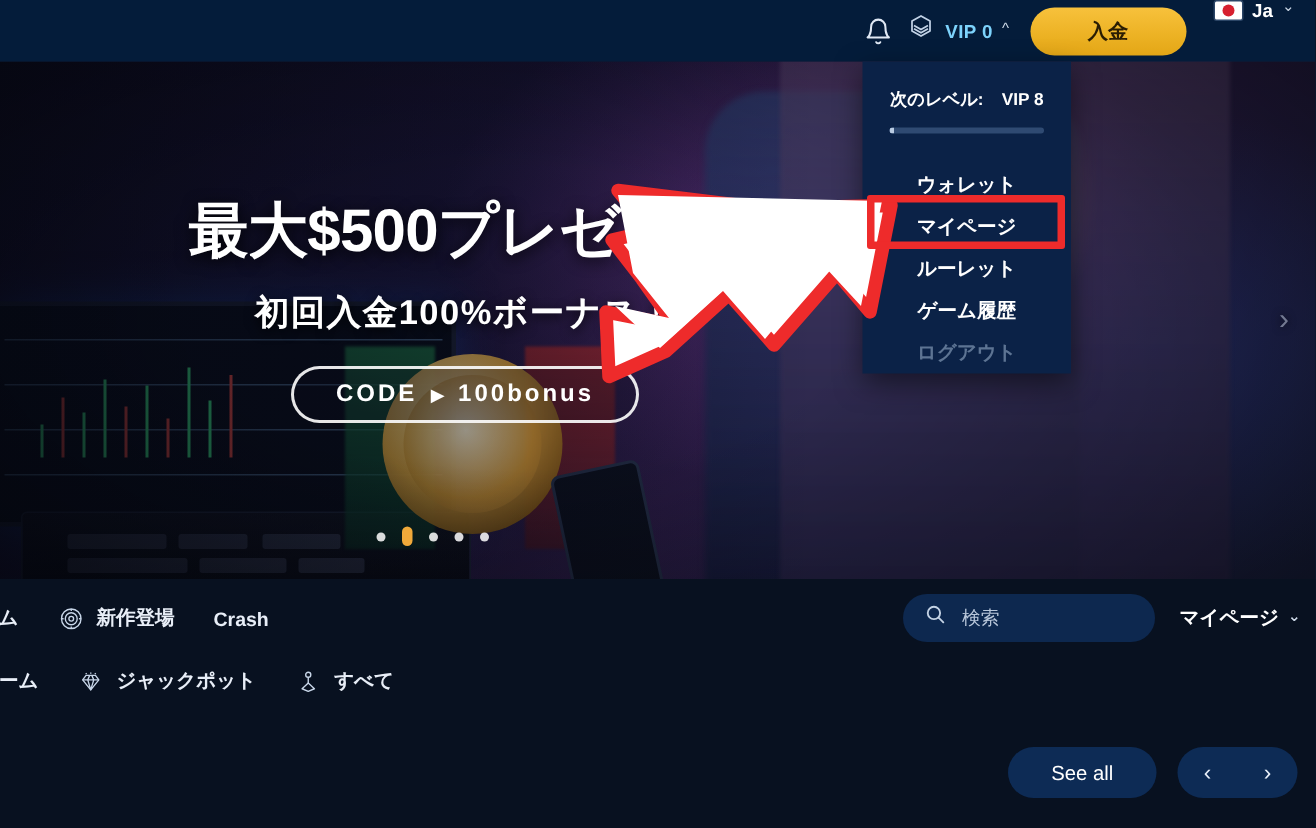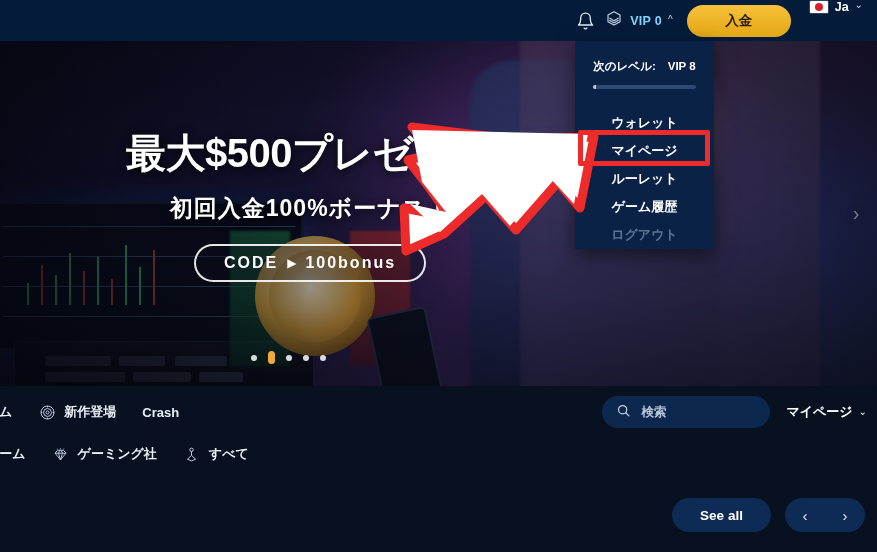--- a/index.html
+++ b/index.html
@@ -217,37 +217,37 @@
 
   .nav-right {
     position:absolute; right:10px; top:10px; display:flex; align-items:center; gap:16px;
   }
   .search-box {
     width:168px; height:32px; border-radius:16px; background:#0d284f;
     display:flex; align-items:center; gap:10px; padding: 0 14px; cursor:text;
   }
   .search-input {
     background:transparent; border:none; outline:none; color:#ef4444;
-    font-size:12.5px; font-weight:bold; width:100%;
+    font-size:12.5px; font-weight:normal; width:100%;
     font-family:"Liberation Sans","DejaVu Sans",sans-serif;
   }
   .search-input::placeholder { color:#b9c7da; opacity:1; }
   .provider-sel {
     display:flex; align-items:center; gap:6px; color:#ffffff; font-size:13px;
     font-weight:bold; cursor:pointer; white-space:nowrap;
   }
 
   
   .bottombar {
     position:absolute; left:0; top:486px; width:877px; height:66px; background:#081120;
   }
   .bb-right { position:absolute; right:12px; top:12px; display:flex; align-items:center; gap:14px; }
   .see-all {
     background:#0d2b55; color:#ffffff; border:none; border-radius:18px;
-    height:34px; width:99px; font-size:13.5px; font-weight:bold; cursor:pointer;
+    height:34px; width:99px; font-size:13.5px; font-weight:normal; cursor:pointer;
     font-family:"Liberation Sans","DejaVu Sans",sans-serif;
   }
   .arrow-group {
     background:#0d2b55; border-radius:18px; height:34px; width:80px;
     display:flex; align-items:center; justify-content:space-around;
   }
   .arrow-btn {
     color:#e9f0fa; font-size:15px; cursor:pointer; width:34px; height:34px;
     display:flex; align-items:center; justify-content:center;
   }
@@ -401,21 +401,21 @@
         <span>ゲーム</span>
       </div>
       <div class="nav-item">
         <span class="ico">
           <svg width="17" height="17" viewBox="0 0 24 24" fill="none" stroke="#c8d6e8" stroke-width="1.3" stroke-linejoin="round">
             <path d="M4.4 10.2 12 19.6l7.6-9.4-3.2-4.2H7.6z"></path>
             <path d="M4.4 10.2h15.2M9.2 10.2 12 19.6l2.8-9.4M9.2 10.2 11 6M14.8 10.2 13 6"></path>
             <path d="M12 3.2v1.2M7.4 3.8l.6 1M16.6 3.8l-.6 1"></path>
           </svg>
         </span>
-        <span>ゲーミング社</span>
+        <span>ジャックポット</span>
       </div>
       <div class="nav-item">
         <span class="ico">
           <svg width="17" height="17" viewBox="0 0 24 24" fill="none" stroke="#c8d6e8" stroke-width="1.3" stroke-linejoin="round">
             <circle cx="12" cy="5.4" r="2.4"></circle>
             <path d="M12 7.8v5.4"></path>
             <path d="M6.2 18.6 12 13.2l5.8 5.4-5.8 2.4z"></path>
           </svg>
         </span>
         <span>すべて</span>

